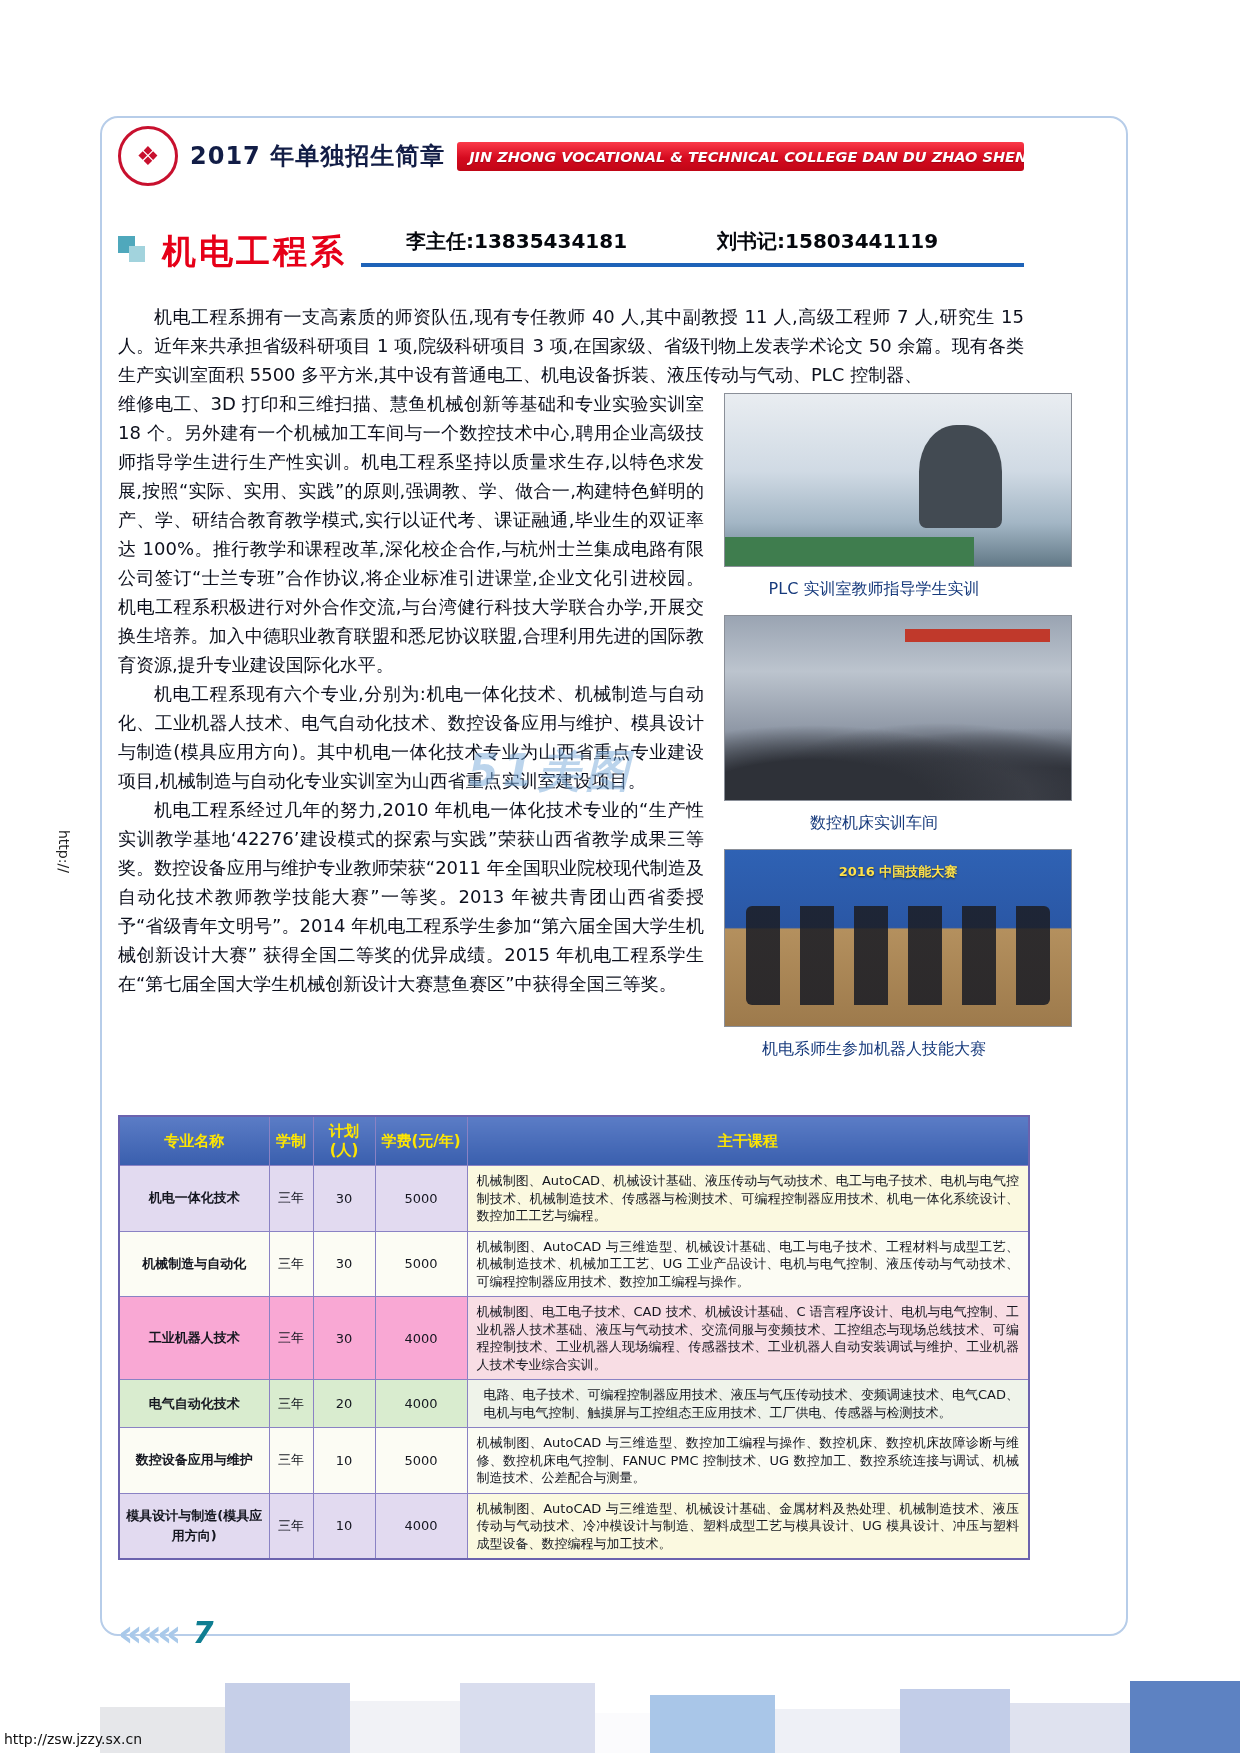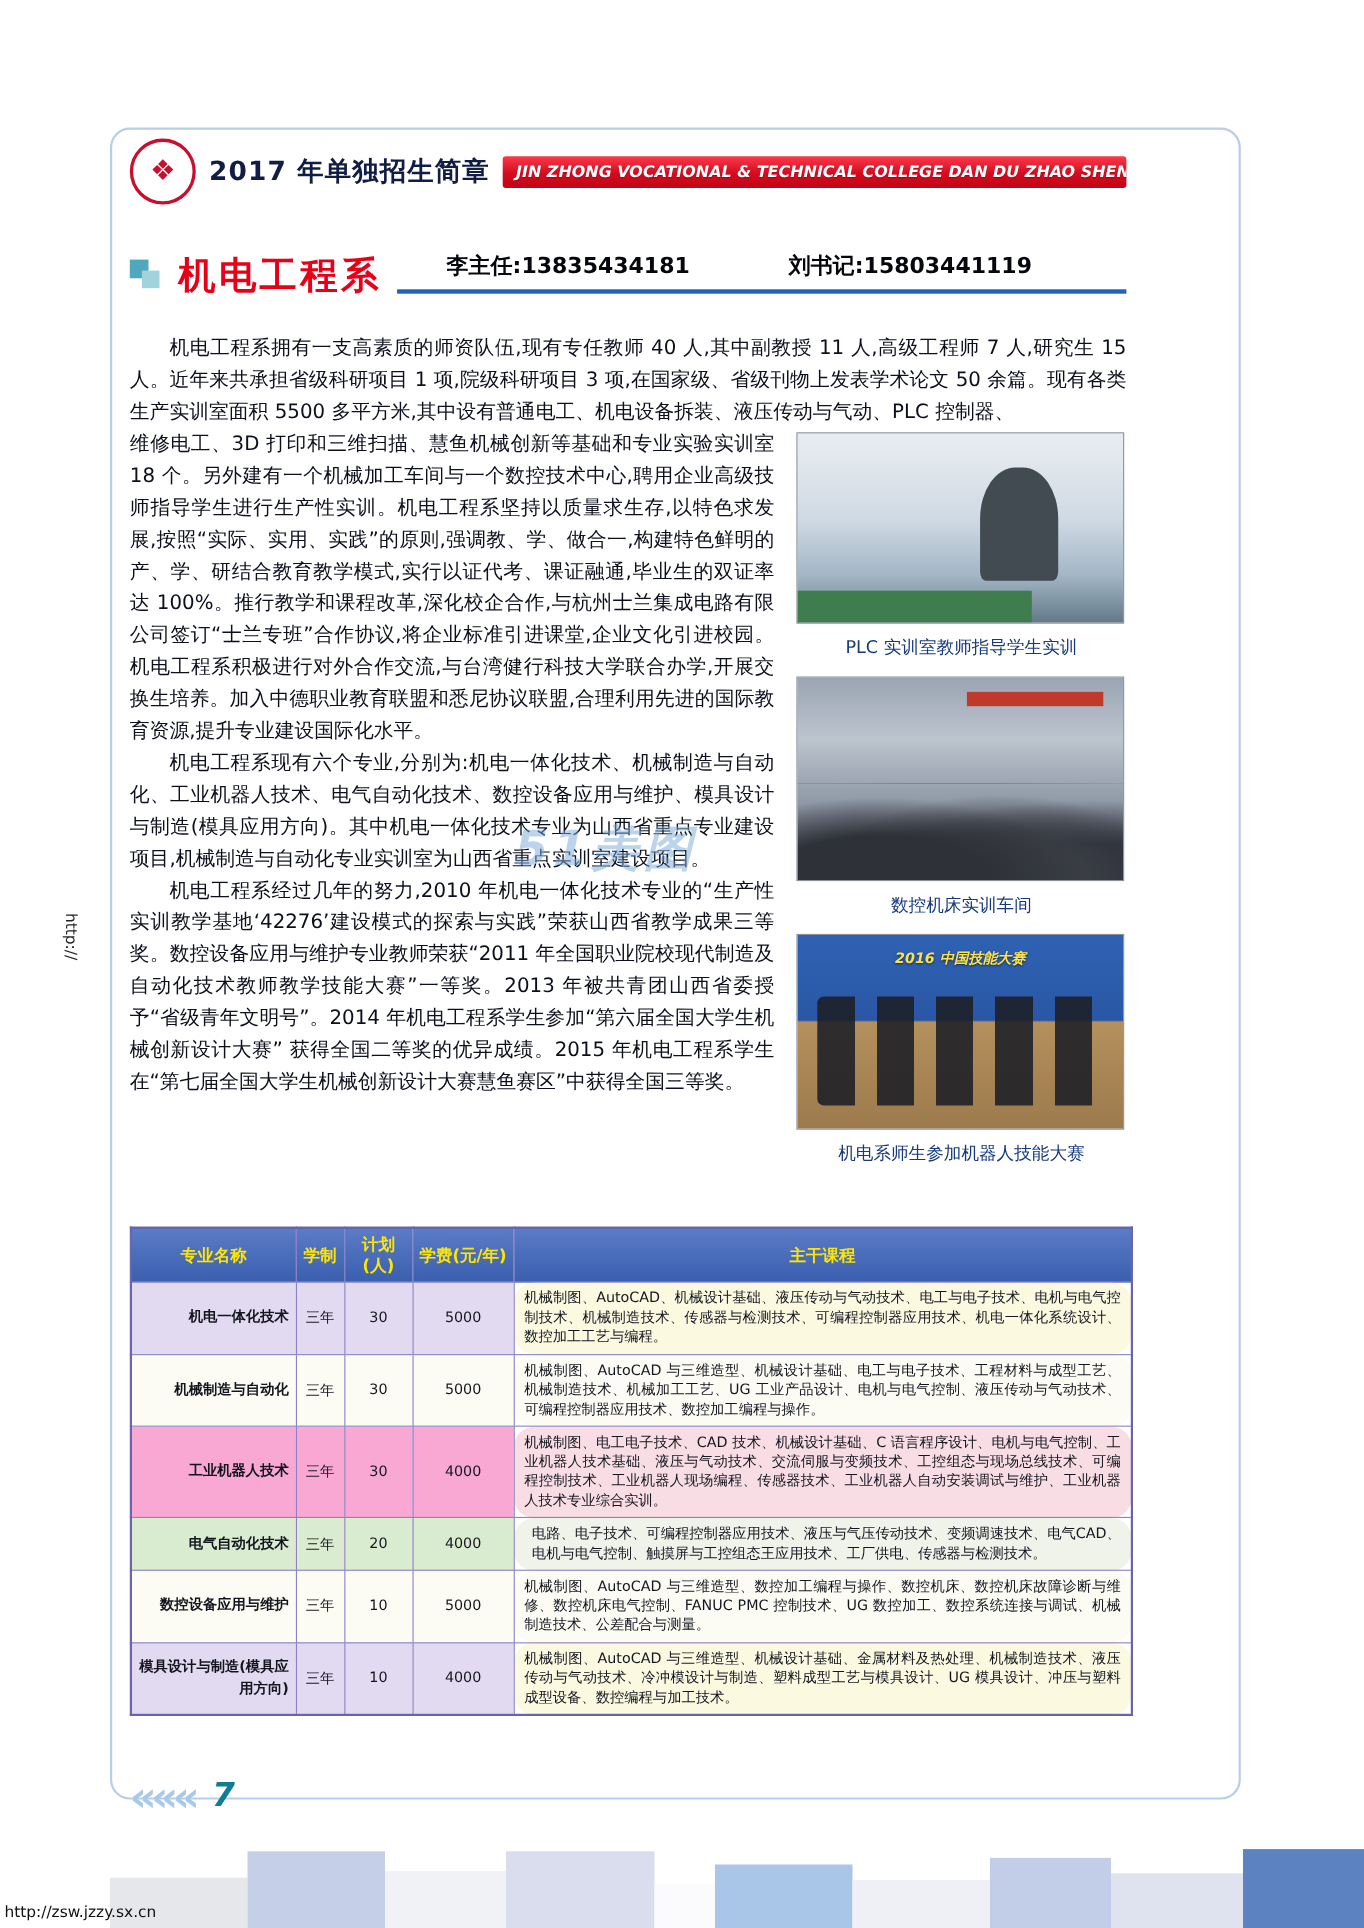--- a/index.html
+++ b/index.html
@@ -27,21 +27,21 @@
   .dept-title{margin:0;font-size:34px;font-weight:800;color:#e60018;line-height:1;letter-spacing:3px;}
   .contacts{flex:1;display:flex;gap:90px;padding:0 0 8px 45px;border-bottom:4px solid #1e63b8;
             font-size:20px;font-weight:700;color:#05070d;margin-bottom:1px;white-space:nowrap;}
 
   
   .content{margin-top:34px;font-size:18px;line-height:29px;text-align:justify;}
   .para{margin:0;text-indent:2em;}
   .para.cont{text-indent:0;}
   .photo-col{float:right;width:300px;margin:4px 0 4px 20px;}
   .photo-col figure{margin:0 0 12px;}
-  .photo{width:298px;box-sizing:border-box;border:1px solid #8a8f98;position:relative;overflow:hidden;font-style:italic;}
+  .photo{width:348px;box-sizing:border-box;border:1px solid #8a8f98;position:relative;overflow:hidden;}
   .photo.p1{height:186px;background:linear-gradient(180deg,#9aa4b2 0%,#bcc4ce 30%,#8f98a6 62%,#5f6874 100%);}
   .photo.p1::before{content:"";position:absolute;left:52%;top:7%;width:42%;height:7%;background:#c0392b;}
   .photo.p1::after{content:"";position:absolute;left:0;bottom:0;width:100%;height:48%;
       background:radial-gradient(ellipse at 25% 100%,#2e3138 0 32%,transparent 60%),
                  radial-gradient(ellipse at 62% 100%,#3a3d45 0 30%,transparent 62%),
                  radial-gradient(ellipse at 90% 100%,#2b2e36 0 26%,transparent 58%);}
   .photo.p2{height:174px;background:linear-gradient(180deg,#e9edf1 0%,#d0dae4 45%,#a3b6c5 75%,#627987 100%);}
   .photo.p2::before{content:"";position:absolute;left:0;bottom:0;width:72%;height:17%;background:#3f7d4e;}
   .photo.p2::after{content:"";position:absolute;right:20%;top:18%;width:24%;height:60%;
       background:#424a52;border-radius:45% 45% 8% 8%;}
@@ -53,23 +53,23 @@
   figcaption{text-align:center;font-size:16px;color:#173a7c;margin-top:7px;}
 
   .watermark{position:absolute;left:468px;top:742px;font-size:44px;font-weight:700;font-style:italic;
       letter-spacing:4px;color:rgba(120,170,218,.5);pointer-events:none;z-index:3;}
 
   
   table.majors{margin-top:36px;width:912px;border-collapse:collapse;border:2px solid #6b63ae;}
   table.majors th{background:linear-gradient(180deg,#5b7cc6,#3a5fae);color:#ffe600;font-size:15px;
       font-weight:700;padding:5px 4px;border:1px solid #8a82c4;}
   table.majors td{border:1px solid #8a82c4;font-size:13px;color:#14161f;}
-  td.c-major{font-weight:700;font-size:15px;text-align:right;padding:6px 6px;line-height:20px;}
+  td.c-major{font-weight:700;font-size:15px;text-align:center;padding:6px 6px;line-height:20px;}
   td.c-small{text-align:center;font-size:14px;padding:4px;}
-  td.c-courses{padding:6px 9px;line-height:17.5px;text-align:justify;border-radius:19px;}
+  td.c-courses{padding:6px 9px;line-height:17.5px;text-align:justify;}
   tr.t-lav td{background:#e2daf0;}   tr.t-lav td.c-courses{background:#fbf9e0;}
   tr.t-white td{background:#fcfcf4;}
   tr.t-pink td{background:#f9a8d4;}  tr.t-pink td.c-courses{background:#f8dde4;}
   tr.t-green td{background:#d9eccf;} tr.t-green td.c-courses{background:#eff3ea;padding-left:16px;}
 
   
   .pagenum-row{margin-top:54px;display:flex;align-items:center;gap:10px;}
   .chevrons{color:#a9c9ea;font-size:38px;font-weight:800;letter-spacing:-5px;line-height:1;padding-right:6px;}
   .pagenum{color:#0f7e92;font-size:30px;font-weight:800;font-style:italic;line-height:1;}
 

